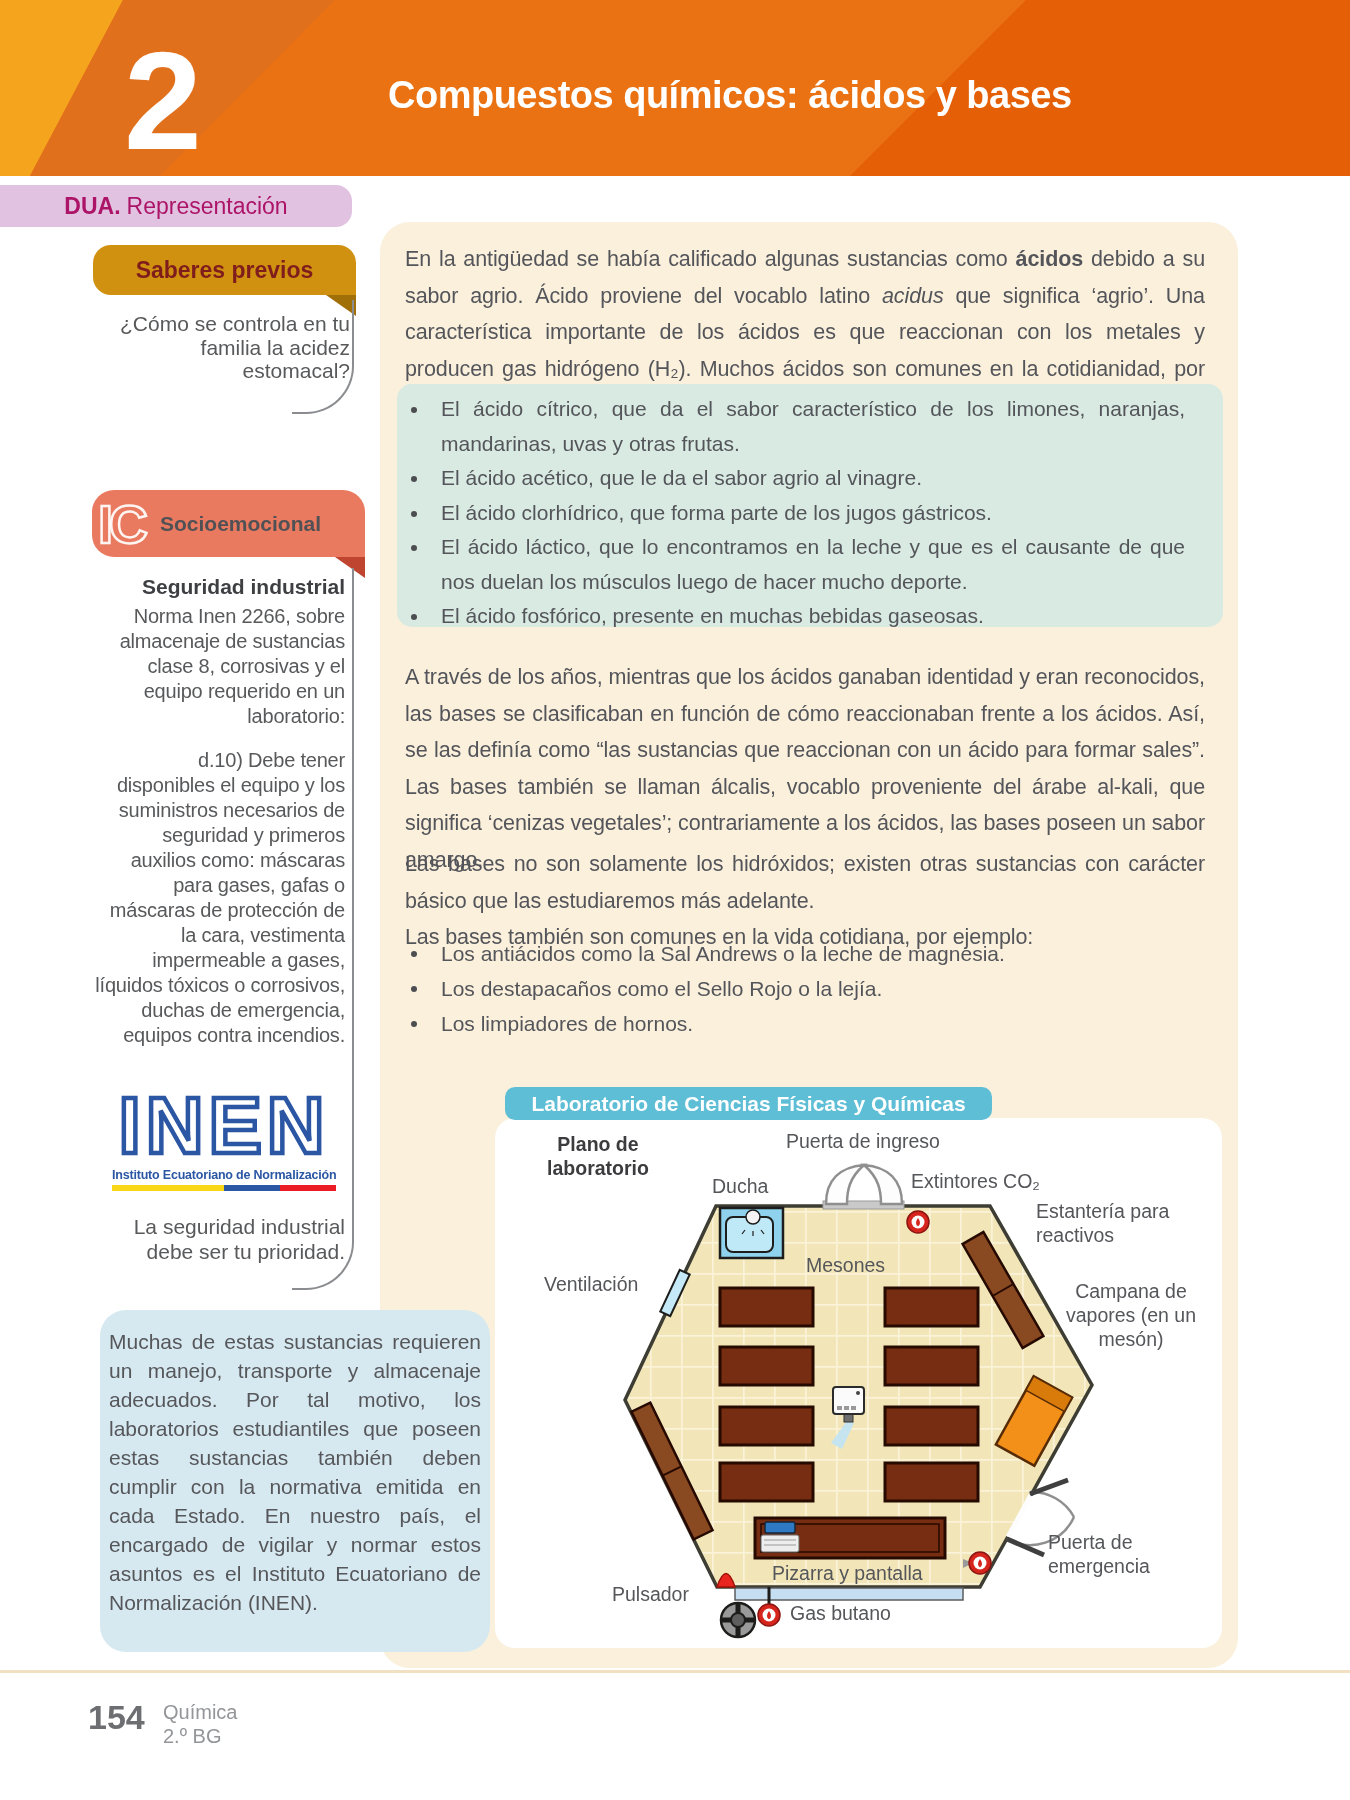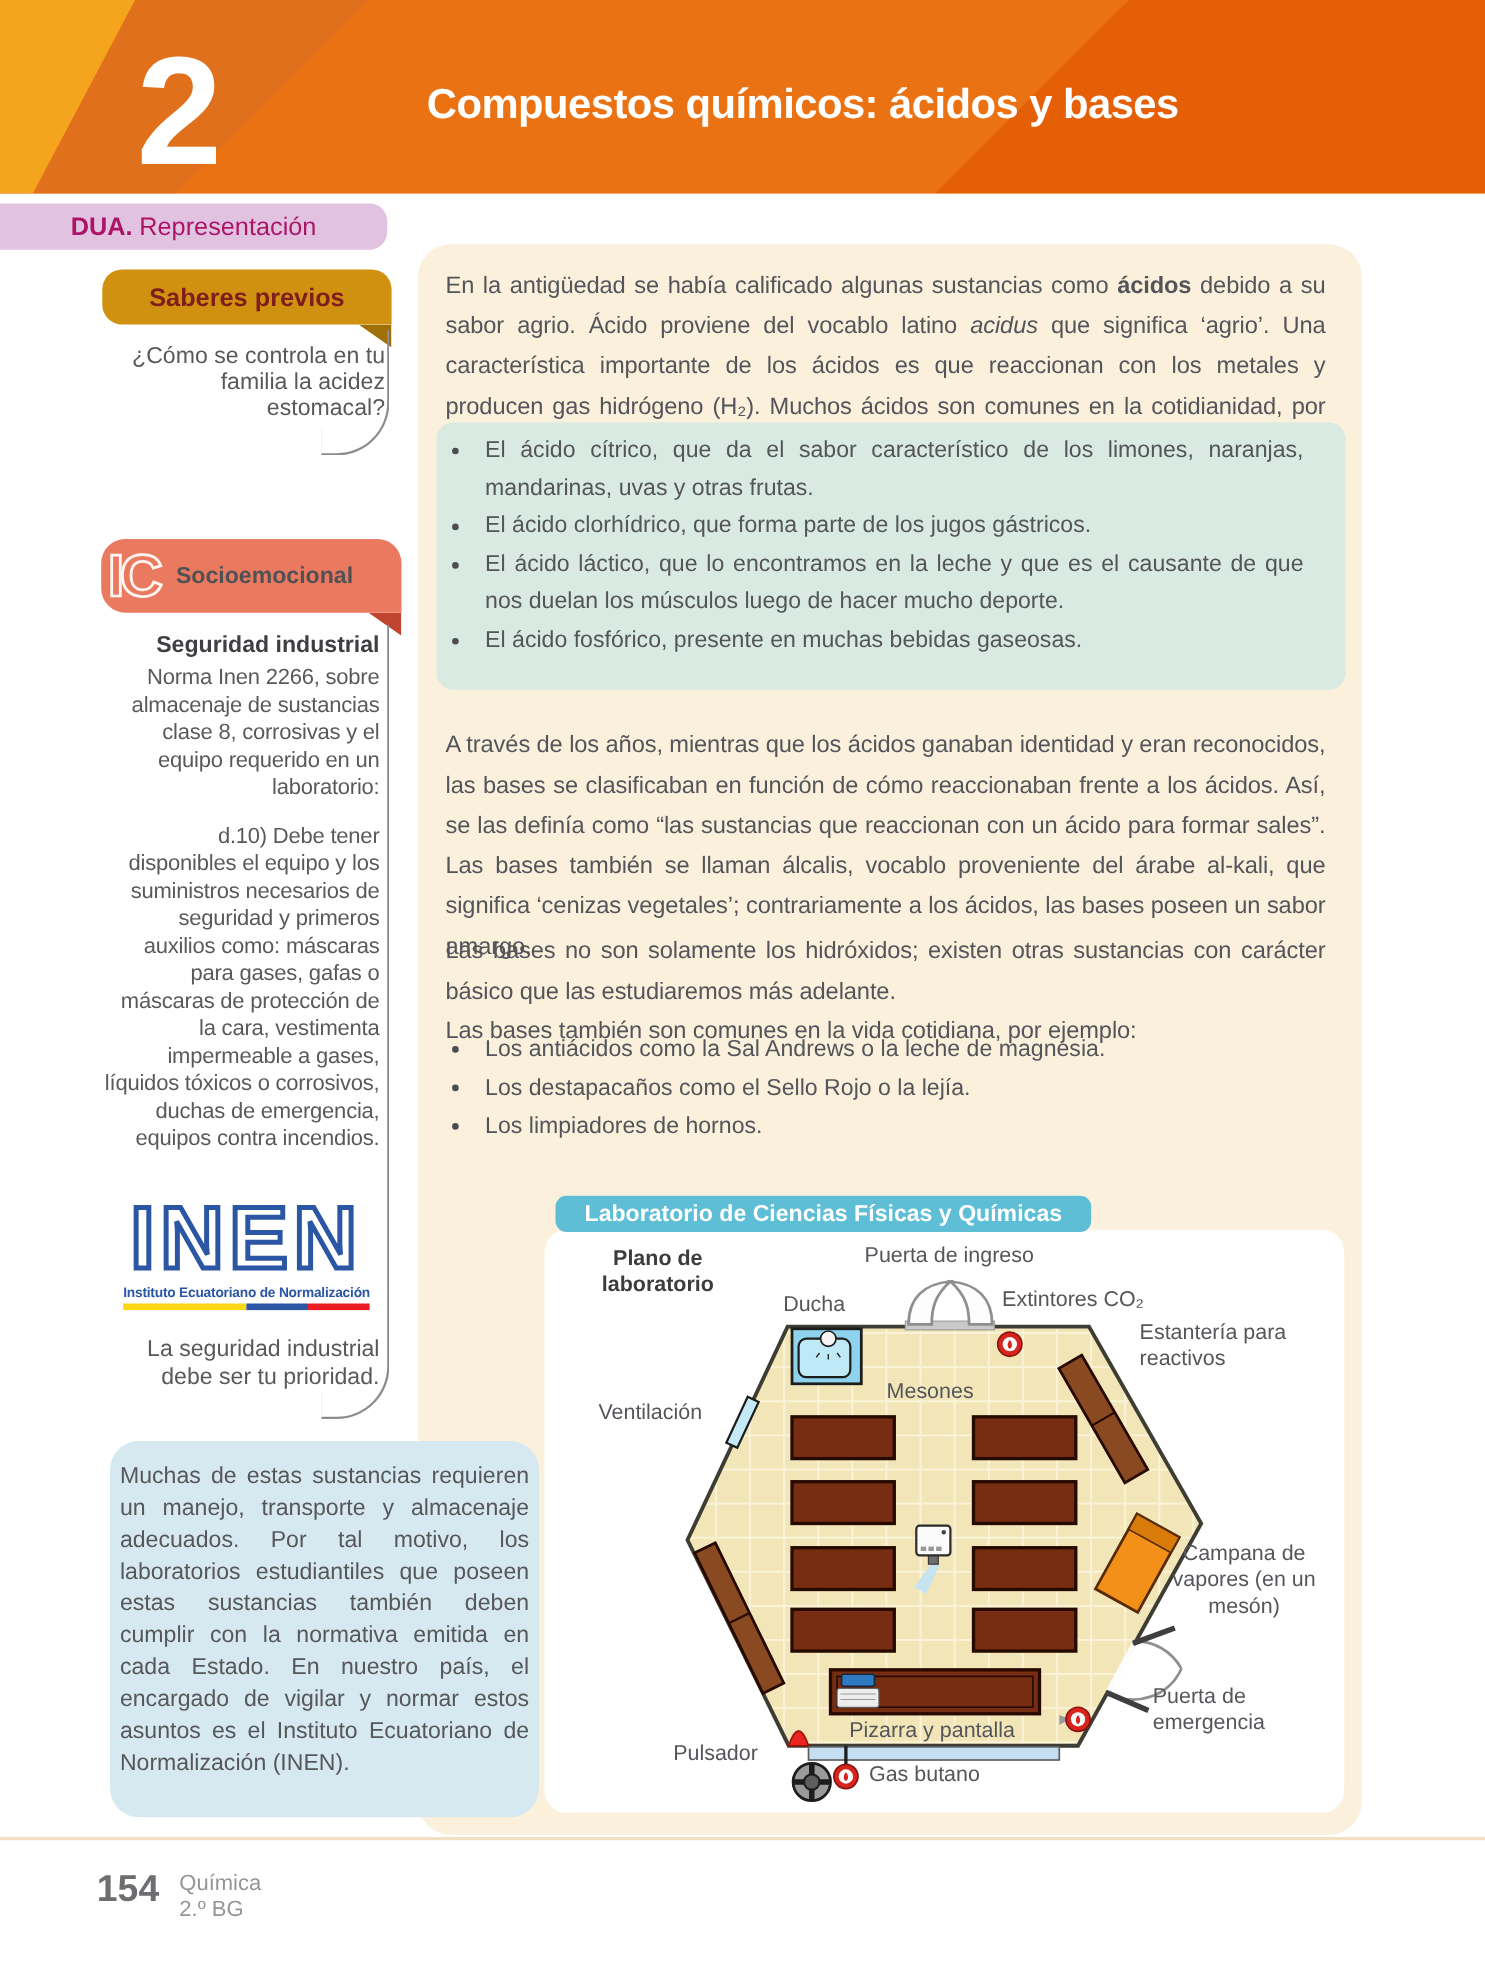--- a/index.html
+++ b/index.html
@@ -76,21 +76,21 @@
                 display:flex; align-items:center; justify-content:center; color:#fff; font-weight:bold; font-size:21px; }
   #lab-svg { left:495px; top:1118px; }
   .lab-label { position:absolute; font-size:19.5px; line-height:24px; color:#55565A; }
   #lbl-plano { left:524px; top:1132px; width:148px; font-weight:bold; color:#3C3C3E; text-align:center; }
   #lbl-ingreso { left:786px; top:1129px; }
   #lbl-ducha { left:712px; top:1174px; }
   #lbl-exting { left:911px; top:1169px; }
   #lbl-vent { left:544px; top:1272px; }
   #lbl-mesones { left:806px; top:1253px; }
   #lbl-estant { left:1036px; top:1199px; width:160px; }
-  #lbl-campana { left:1062px; top:1400px; width:138px; text-align:center; }
+  #lbl-campana { left:1062px; top:1279px; width:138px; text-align:center; }
   #lbl-emerg { left:1048px; top:1530px; width:150px; }
   #lbl-pizarra { left:772px; top:1561px; }
   #lbl-pulsador { left:612px; top:1582px; }
   #lbl-gas { left:790px; top:1601px; }
 
   
   #footer-rule { left:0; top:1670px; width:1350px; height:3px; background:#F1E0C2; }
   #footer-page { left:88px; top:1698px; font-size:34px; font-weight:bold; color:#6D6E71; }
   #footer-meta { left:163px; top:1700px; font-size:20px; line-height:24px; color:#939598; }
 </style>
@@ -113,20 +113,24 @@
   </div>
 
   <div class="abs" id="cream-panel"></div>
 
   <p class="abs bodytext" id="para1" style="margin:0"><span>En la antigüedad se había calificado algunas sustancias como </span><b>ácidos</b><span> debido a su sabor agrio. Ácido proviene del vocablo latino </span><i>acidus</i><span> que significa ‘agrio’. Una característica importante de los ácidos es que reaccionan con los metales y producen gas hidrógeno (H₂). Muchos ácidos son comunes en la cotidianidad, por ejemplo:</span></p>
 
   <div class="abs" id="acid-box">
     <div class="brow">
         <span class="dot"></span>
         <span class="btxt">El ácido cítrico, que da el sabor característico de los limones, naranjas, mandarinas, uvas y otras frutas.</span>
+      </div>
+    <div class="brow">
+        <span class="dot"></span>
+        <span class="btxt">El ácido acético, que le da el sabor agrio al vinagre.</span>
       </div>
     <div class="brow">
         <span class="dot"></span>
         <span class="btxt">El ácido clorhídrico, que forma parte de los jugos gástricos.</span>
       </div>
     <div class="brow">
         <span class="dot"></span>
         <span class="btxt">El ácido láctico, que lo encontramos en la leche y que es el causante de que nos duelan los músculos luego de hacer mucho deporte.</span>
       </div>
     <div class="brow">

